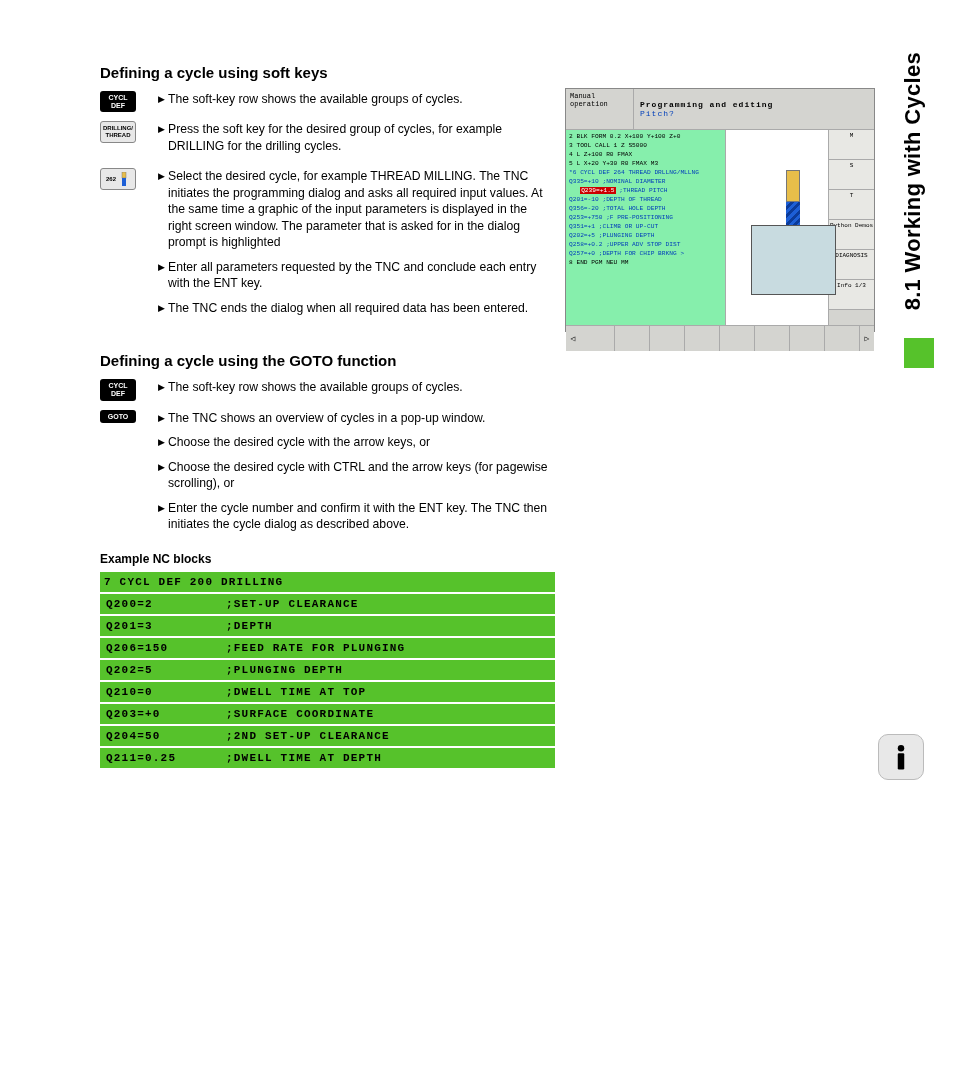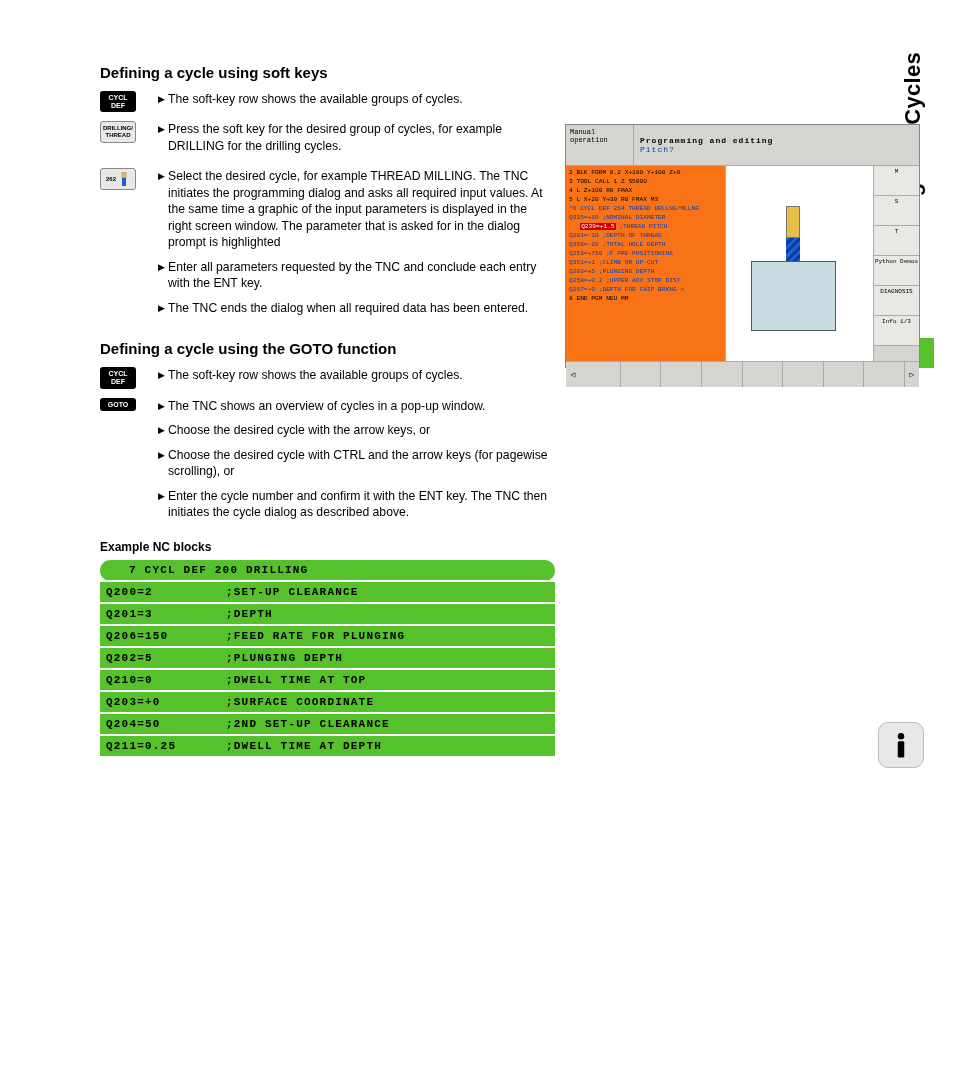--- a/index.html
+++ b/index.html
@@ -30,21 +30,21 @@
     right: 20px;
     top: 338px;
     width: 30px;
     height: 30px;
     background: #56c22b;
   }
   h3.section {
     font-size: 15px;
     font-weight: bold;
     margin-bottom: 10px;
-    margin-top: 16px;
+    margin-top: 28px;
   }
   h3.section:first-of-type { margin-top: 8px; }
   .block { display: flex; align-items: flex-start; margin-bottom: 6px; }
   .keycol { width: 58px; flex-shrink: 0; display: flex; flex-direction: column; gap: 6px; }
   .softkey {
     background: #000; color: #fff; font-size: 7px; font-weight: bold;
     text-align: center; padding: 3px 2px; border-radius: 3px; width: 36px;
     line-height: 1.1;
   }
   .softkey.light {
@@ -62,25 +62,25 @@
   .bullet-item .txt { flex: 1; }
   .subhead { font-weight: bold; font-size: 12px; margin: 12px 0 6px 0; }
   .nc-table { width: 455px; border-collapse: collapse; }
   .nc-table tr { background: #56c22b; }
   .nc-table td {
     font-family: "Courier New", monospace; font-weight: bold;
     font-size: 11px; letter-spacing: 1.2px;
     padding: 4px 6px; border-bottom: 2px solid #fff;
   }
   .nc-table td.p1 { width: 120px; }
-  .nc-table td.header { padding-left: 29px; border-radius: 10px; }
+  .nc-table td.header { padding-left: 4px; }
   .screenshot {
     position: absolute; top: 88px; left: 565px;
-    width: 355px; height: 244px; border: 1px solid #888;
-    background: #f97316; font-family: "Courier New", monospace; margin-top: 36px;
+    width: 310px; height: 244px; border: 1px solid #888;
+    background: #86efac; font-family: "Courier New", monospace;
   }
   .scr-head { display: flex; background: #d4d4d0; border-bottom: 1px solid #aaa; }
   .scr-head .mode { width: 68px; font-size: 7px; padding: 3px 4px; border-right: 1px solid #aaa; }
   .scr-head .title { flex: 1; padding: 11px 6px; }
   .scr-head .title .t1 { font-size: 8px; font-weight: bold; letter-spacing: 1px; }
   .scr-head .title .t2 { font-size: 8px; color: #003fba; letter-spacing: 1px; }
   .scr-body { display: flex; height: 195px; }
   .scr-code { width: 160px; border-right: 1px solid #aaa; padding: 3px 3px; font-size: 6.2px; line-height: 1.45; }
   .scr-code .line { white-space: nowrap; color: #000; }
   .scr-code .line.blue { color: #003fba; }

